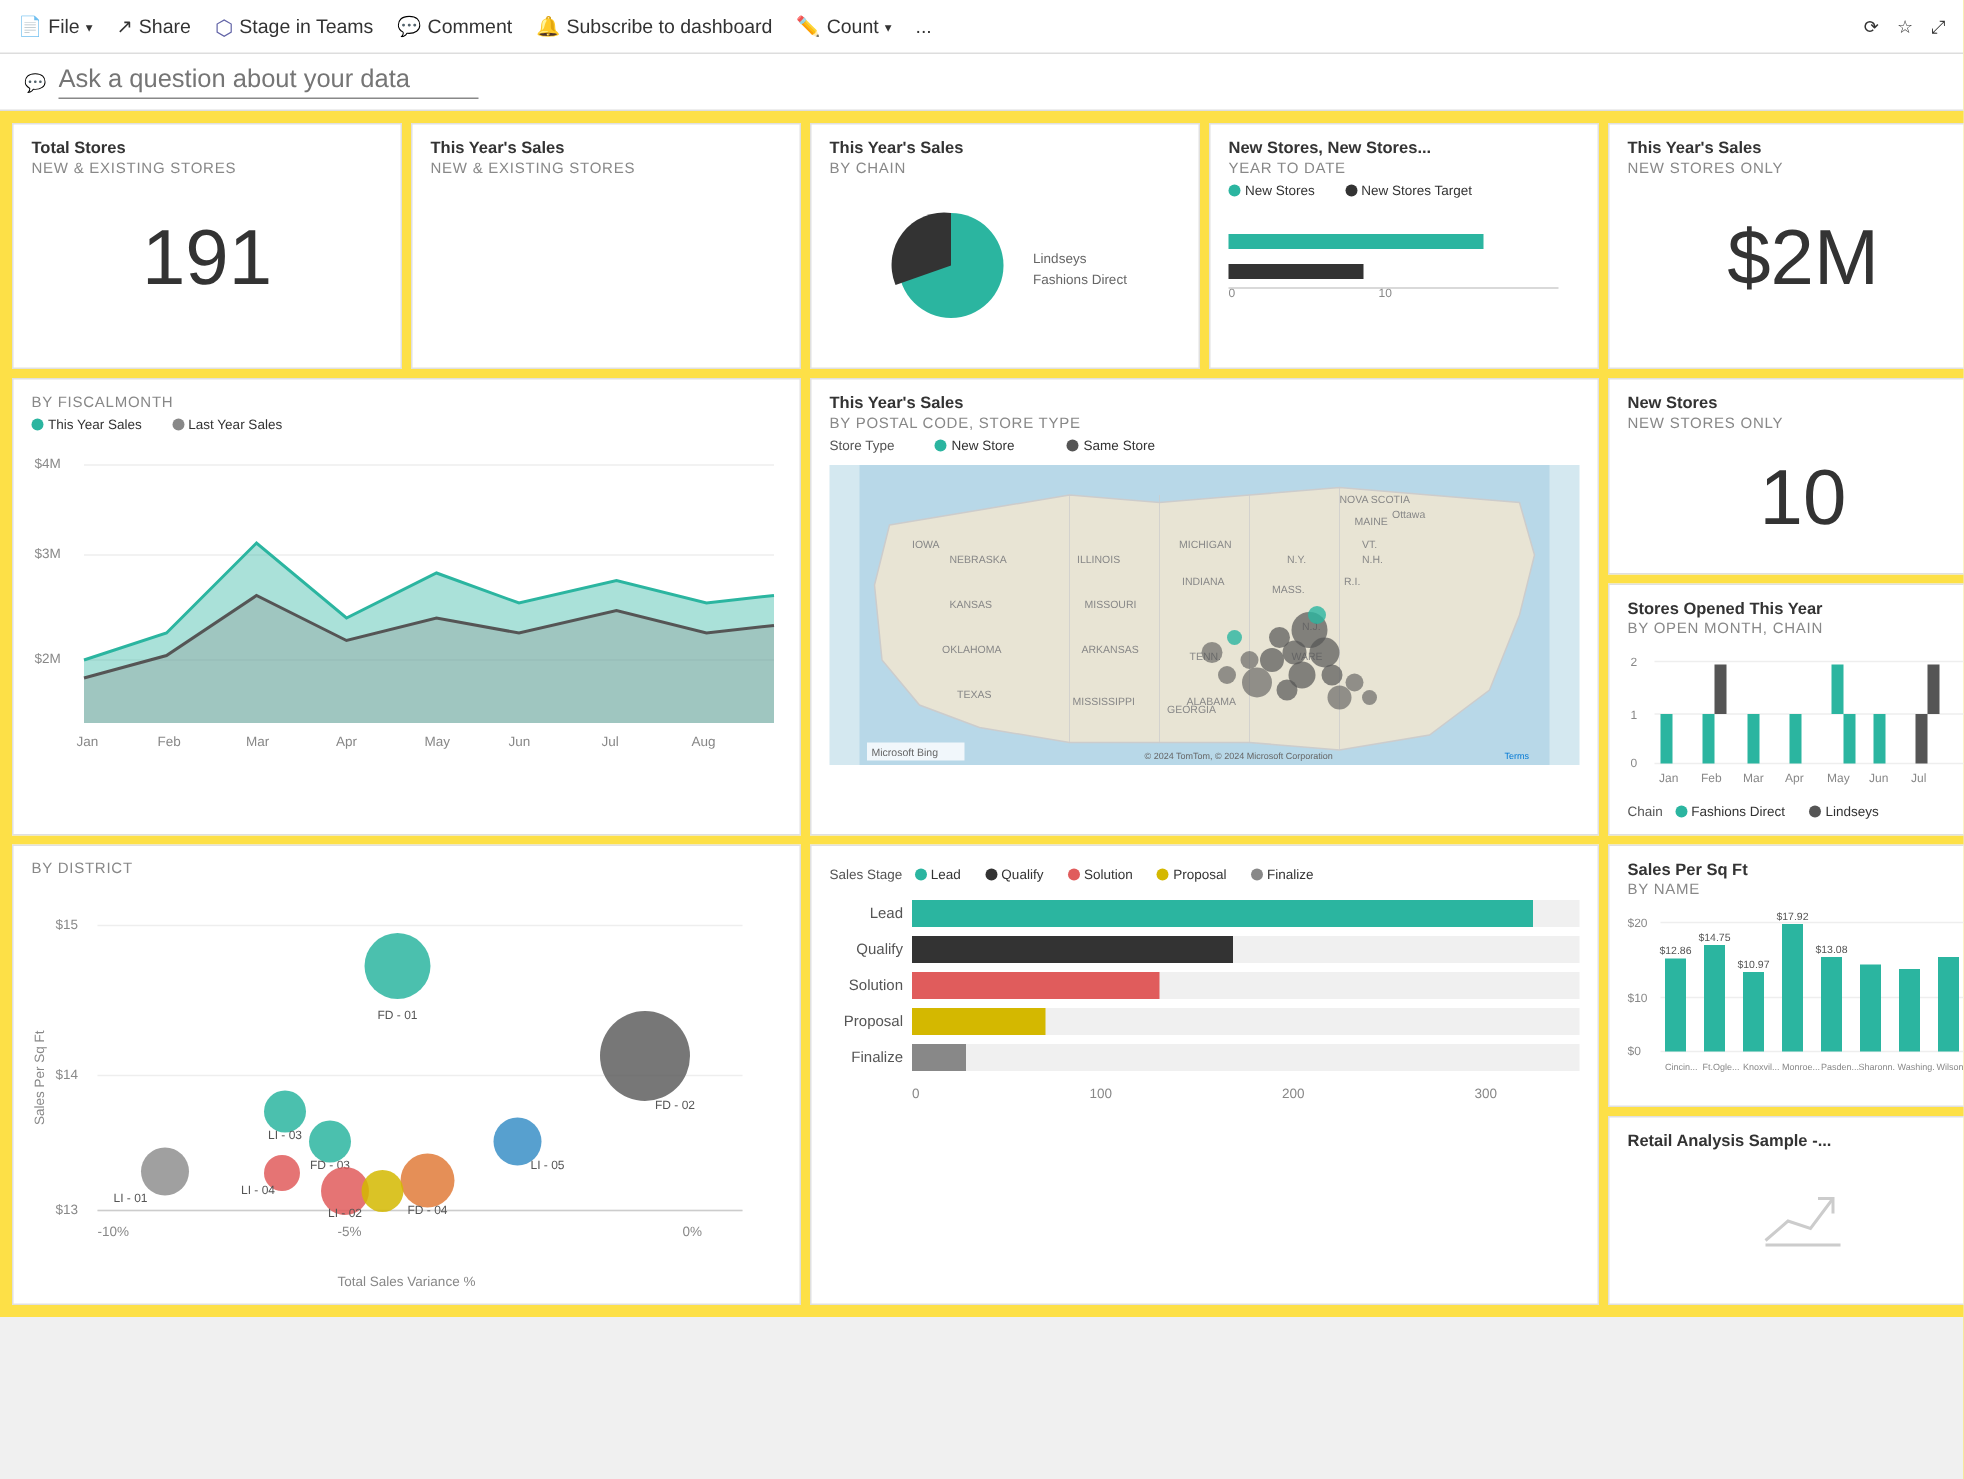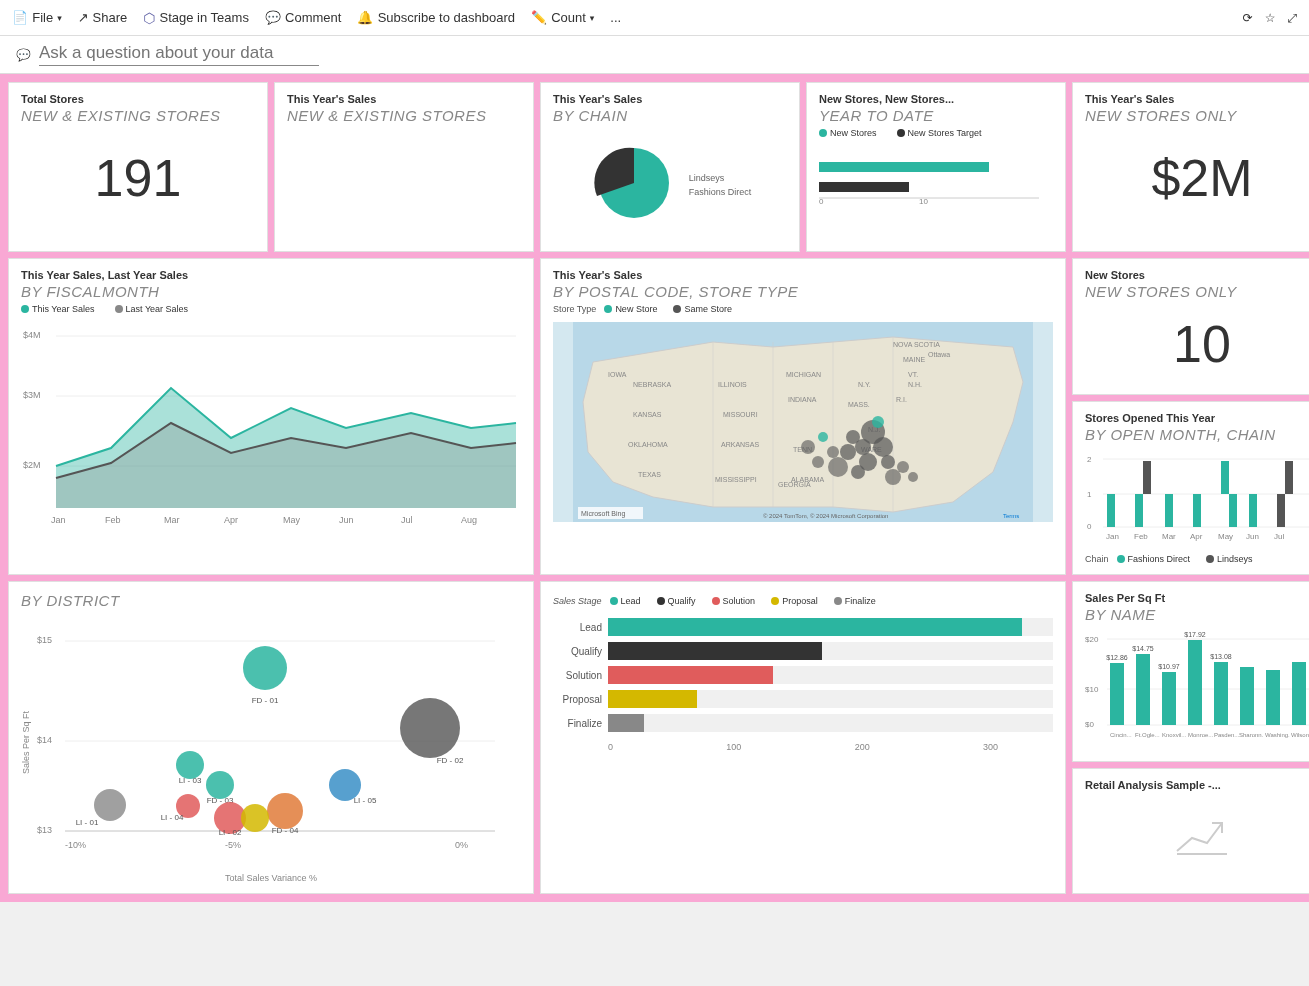--- a/index.html
+++ b/index.html
@@ -8,25 +8,25 @@
     
     .topbar { display: flex; align-items: center; background: #fff; border-bottom: 1px solid #ddd; padding: 0 12px; height: 36px; gap: 16px; }
     .topbar-item { display: flex; align-items: center; gap: 4px; cursor: pointer; font-size: 13px; color: #333; }
     .topbar-right { margin-left: auto; display: flex; gap: 12px; align-items: center; }
     
     
     .qa-bar { background: #fff; border-bottom: 1px solid #ddd; padding: 6px 16px; display: flex; align-items: center; gap: 8px; height: 38px; }
     .qa-bar input { border: none; outline: none; font-size: 17px; color: #666; width: 280px; border-bottom: 1px solid #888; padding-bottom: 2px; }
     
     
-    .dashboard { padding: 8px; display: grid; grid-template-columns: 260px 260px 260px 260px 260px; grid-template-rows: auto; gap: 6px; background: #f9a8d4; }
+    .dashboard { padding: 8px; display: grid; grid-template-columns: 260px 260px 260px 260px 260px; grid-template-rows: auto; gap: 6px; background: #fde047; }
     
     .card { background: #fff; border: 1px solid #e0e0e0; padding: 10px 12px; position: relative; overflow: hidden; }
     .card-title { font-size: 11px; font-weight: 600; color: #333; margin-bottom: 2px; }
-    .card-subtitle { font-size: 15px; color: #888; text-transform: uppercase; letter-spacing: 0.5px; margin-bottom: 4px; font-style: italic; }
+    .card-subtitle { font-size: 10px; color: #888; text-transform: uppercase; letter-spacing: 0.5px; margin-bottom: 4px; }
     .card-big-number { font-size: 52px; font-weight: 300; color: #333; text-align: center; padding: 20px 0; }
     
     
     .card-total-stores { grid-column: 1; grid-row: 1; }
     .card-this-yr-sales-1 { grid-column: 2; grid-row: 1; }
     .card-this-yr-sales-chain { grid-column: 3; grid-row: 1; }
     .card-new-stores-ytd { grid-column: 4; grid-row: 1; }
     .card-this-yr-new-only { grid-column: 5; grid-row: 1; }
     
     
@@ -156,21 +156,20 @@
     </div>
   </div>
 
   <div class="card card-this-yr-new-only">
     <div class="card-title">This Year's Sales</div>
     <div class="card-subtitle">NEW STORES ONLY</div>
     <div class="card-big-number">$2M</div>
   </div>
 
   <div class="card card-line-chart" style="grid-column: 1 / 3;">
-    <div class="card-title">This Year Sales, Last Year Sales</div>
     <div class="card-subtitle">BY FISCALMONTH</div>
     <div style="display:flex; gap:12px; margin-bottom:4px;">
       <div class="legend-item">
         <span class="legend-dot" style="background:#2bb5a0;"></span>
         <span>This Year Sales</span>
       </div>
       <div class="legend-item">
         <span class="legend-dot" style="background:#888;"></span>
         <span>Last Year Sales</span>
       </div>
@@ -200,21 +199,21 @@
       <text x="262" y="205" font-size="9" fill="#888">May</text>
       <text x="318" y="205" font-size="9" fill="#888">Jun</text>
       <text x="380" y="205" font-size="9" fill="#888">Jul</text>
       <text x="440" y="205" font-size="9" fill="#888">Aug</text>
     </svg>
   </div>
 
   <div class="card card-map" style="grid-column: 3 / 5;">
     <div class="card-title">This Year's Sales</div>
     <div class="card-subtitle">BY POSTAL CODE, STORE TYPE</div>
-    <div style="display:flex; gap:8px; margin-bottom:8px;">
+    <div style="display:flex; gap:27px; margin-bottom:8px;">
       <span style="font-size:9px; color:#555;">Store Type</span>
       <div class="legend-item">
         <span class="legend-dot" style="background:#2bb5a0;"></span>
         <span>New Store</span>
       </div>
       <div class="legend-item">
         <span class="legend-dot" style="background:#555;"></span>
         <span>Same Store</span>
       </div>
     </div>
@@ -389,21 +388,21 @@
         <text x="330" y="190" font-size="8" fill="#555" text-anchor="middle">LI - 05</text>
 
         <circle cx="220" cy="205" r="14" fill="#d4b800" opacity="0.85"></circle>
       </svg>
     </div>
     <div style="text-align:center; font-size:9px; color:#888;">Total Sales Variance %</div>
   </div>
 
   <div class="card card-opportunity" style="grid-column: 3 / 5; grid-row:3;">
     <div style="display:flex; gap:8px; flex-wrap:wrap; margin:4px 0 8px;">
-      <span style="font-size:9px; color:#555;font-style:italic;">Sales Stage</span>
+      <span style="font-size:9px; color:#555;">Sales Stage</span>
       <div class="legend-item">
         <span class="legend-dot" style="background:#2bb5a0;"></span>Lead
       </div>
       <div class="legend-item">
         <span class="legend-dot" style="background:#333;"></span>Qualify
       </div>
       <div class="legend-item">
         <span class="legend-dot" style="background:#e05c5c;"></span>Solution
       </div>
       <div class="legend-item">

